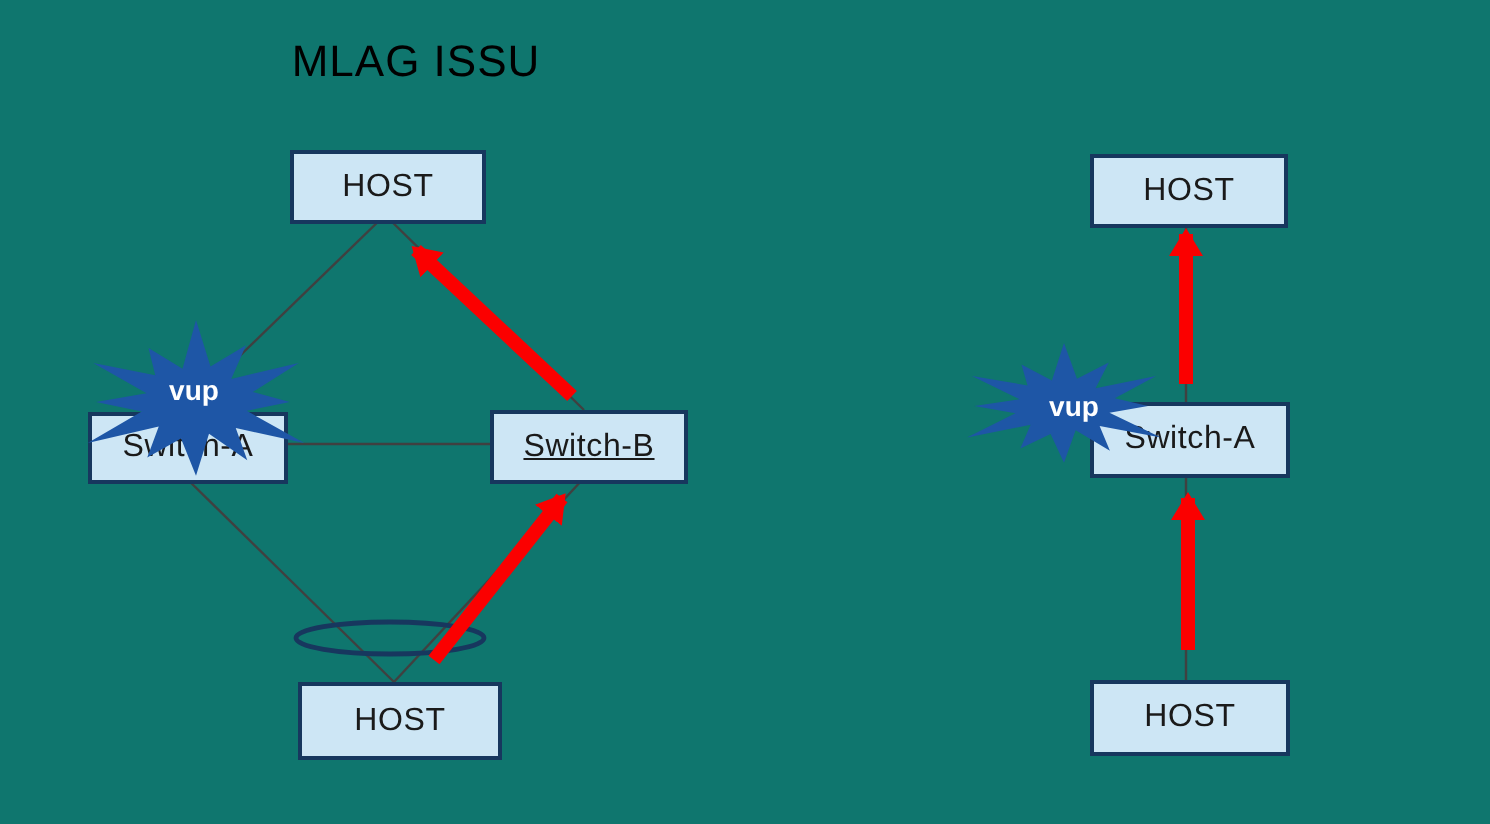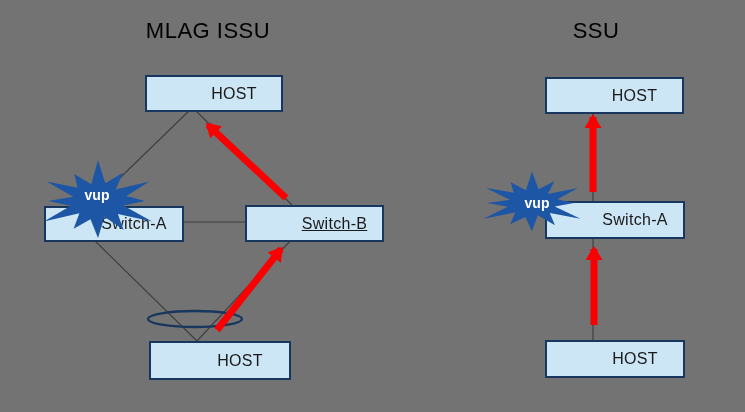--- a/index.html
+++ b/index.html
@@ -5,21 +5,21 @@
   html, body {
     margin: 0;
     padding: 0;
     background: #ffffff;
     font-family: "Liberation Sans", sans-serif;
   }
   .canvas {
     position: relative;
     width: 745px;
     height: 412px;
-    background: #737373;
+    background: #0f766e;
     overflow: hidden;
   }
   .layer {
     position: absolute;
     left: 0;
     top: 0;
     width: 745px;
     height: 412px;
   }
   svg.under { z-index: 1; }
@@ -39,21 +39,20 @@
     position: absolute;
     display: flex;
     align-items: center;
     justify-content: center;
     background: var(--box-fill, #cde6f5);
     border: 2px solid var(--box-border, #17375e);
     font-size: 16px;
     color: var(--text-color, #1a1a1a);
     letter-spacing: 0.3px;
     white-space: nowrap;
-    padding-left: 40px;
   }
   .conn {
     stroke: var(--line-color, #404040);
     stroke-width: 1.2;
     fill: none;
   }
   .lag {
     stroke: var(--box-border, #17375e);
     stroke-width: 2.4;
     fill: none;
@@ -102,21 +101,20 @@
     <ellipse class="lag" cx="195" cy="319" rx="47" ry="8"></ellipse>
 
     <line class="red-arrow" x1="286" y1="198" x2="208" y2="125" marker-end="url(#ah)"></line>
     <line class="red-arrow" x1="217" y1="330" x2="281" y2="249" marker-end="url(#ah)"></line>
     <line class="red-arrow" x1="593" y1="192" x2="593" y2="117" marker-end="url(#ah)"></line>
     <line class="red-arrow" x1="594" y1="325" x2="594" y2="249" marker-end="url(#ah)"></line>
   </svg>
 
   <div class="layer nodes">
     <div class="title" style="left:108px; top:18px; width:200px;">MLAG ISSU</div>
-    <div class="title" style="left:496px; top:18px; width:200px;">SSU</div>
 
     <div class="node" style="left:145px; top:75px; width:94px; height:33px;">
       <span>HOST</span>
     </div>
     <div class="node" style="left:44px; top:206px; width:96px; height:32px;">
       <span>Switch-A</span>
     </div>
     <div class="node" style="left:245px; top:205px; width:95px; height:33px;text-decoration:underline;">
       <span>Switch-B</span>
     </div>

